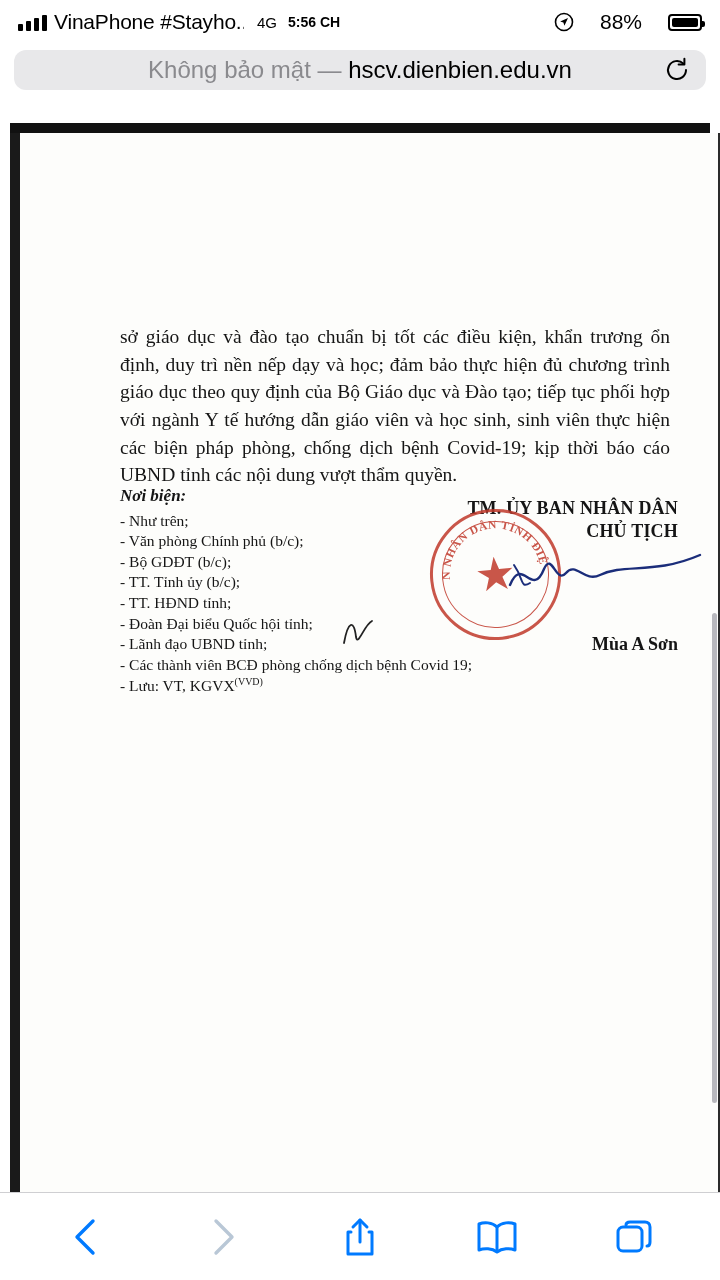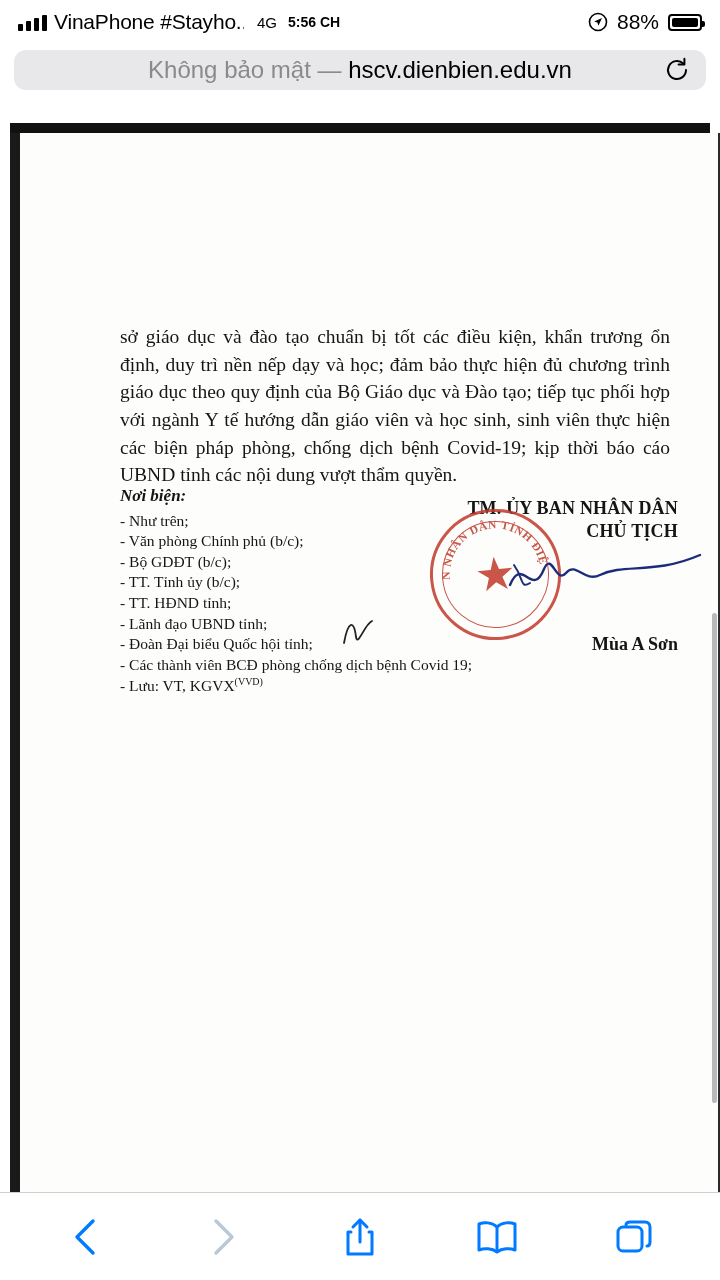--- a/index.html
+++ b/index.html
@@ -74,21 +74,21 @@
   .clock {
     font-size: 14px;
     font-weight: bold;
     margin-left: 4px;
     white-space: nowrap;
   }
   .status-right {
     margin-left: auto;
     display: flex;
     align-items: center;
-    gap: 9px;
+    gap: 26px;
   }
   .loc-icon svg { display: block; }
   .battery-pct { font-size: 21px; }
   .battery {
     position: relative;
     width: 34px;
     height: 17px;
     border: 2px solid #000;
     border-radius: 4px;
     box-sizing: border-box;
@@ -424,22 +424,22 @@
 
         <div class="sig-area">
 
           <div class="recipients">
             <div class="title">Nơi biện:</div>
             <div class="item">- Như trên;</div>
             <div class="item">- Văn phòng Chính phủ (b/c);</div>
             <div class="item">- Bộ GDĐT (b/c);</div>
             <div class="item">- TT. Tỉnh ủy (b/c);</div>
             <div class="item">- TT. HĐND tỉnh;</div>
+            <div class="item">- Đoàn Đại biểu Quốc hội tỉnh;</div>
             <div class="item">- Lãnh đạo UBND tỉnh;</div>
-            <div class="item">- Đoàn Đại biểu Quốc hội tỉnh;</div>
             <div class="item">- Các thành viên BCĐ phòng chống dịch bệnh Covid 19;</div>
             <div class="item">
               <span>- Lưu: VT, KGVX</span><sup>(VVD)</sup>
             </div>
           </div>
 
           <div class="signer">
             <div class="line1">TM. ỦY BAN NHÂN DÂN</div>
             <div class="line2">CHỦ TỊCH</div>
             <div class="name">Mùa A Sơn</div>

